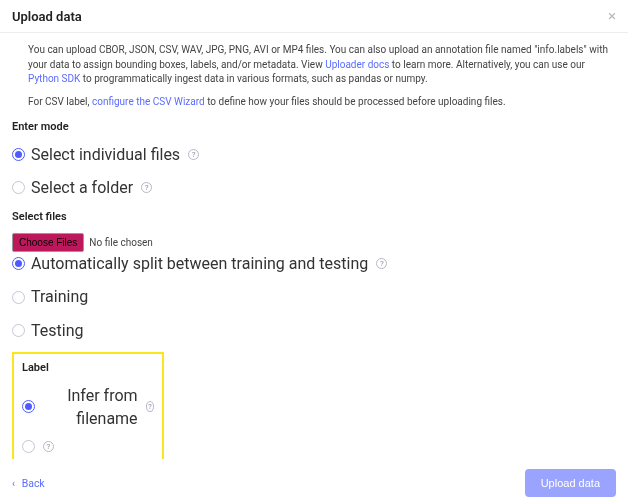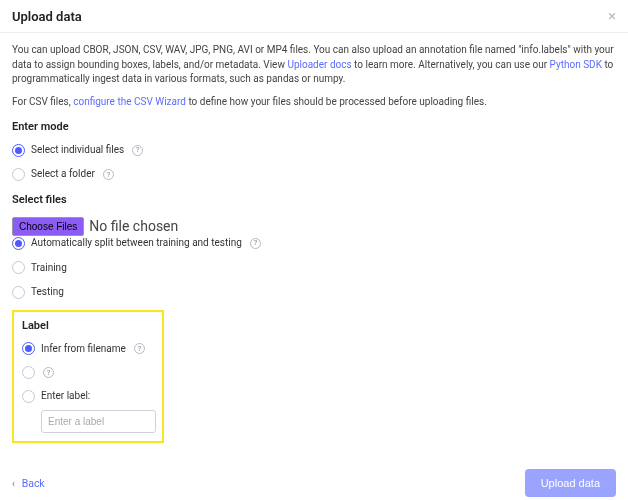--- a/index.html
+++ b/index.html
@@ -35,21 +35,21 @@
     line-height: 1;
   }
   .body {
     flex: 1;
     padding: 10px 12px 6px 12px;
     overflow: hidden;
     font-size: 10px;
     color: #444;
     line-height: 1.45;
   }
-  .body p { margin: 0 0 8px 0; }
+  .body p { margin: 0 0 8px 16px; }
   a, .link { color: #5b6cff; text-decoration: none; cursor: pointer; }
   .section-h {
     font-size: 11px;
     font-weight: 600;
     color: #222;
     margin: 10px 0 8px 0;
   }
   .radio-row {
     display: flex;
     align-items: center;
@@ -69,21 +69,21 @@
     border-color: #4f5bff;
   }
   .radio.selected::after {
     content: "";
     position: absolute;
     left: 2px; top: 2px;
     width: 7px; height: 7px;
     background: #4f5bff;
     border-radius: 50%;
   }
-  .radio-label { color: #333; font-size: 10px; cursor: pointer; }
+  .radio-label { color: #333; font-size: 16px; cursor: pointer; text-align: right; }
   .help-q {
     display: inline-flex;
     align-items: center;
     justify-content: center;
     width: 11px; height: 11px;
     border: 1px solid #b8b8c8;
     border-radius: 50%;
     font-size: 8px;
     color: #8a8aa0;
     margin-left: 2px;
@@ -93,25 +93,25 @@
   .file-row {
     display: flex;
     align-items: center;
     gap: 5px;
     margin-top: 4px;
   }
   .choose-btn {
     font-size: 10px;
     padding: 3px 6px;
     border: 1px solid #999;
-    background: #8b5cf6;
+    background: #be185d;
     cursor: pointer;
     border-radius: 2px;
   }
-  .file-status { font-size: 14px; color: #444; }
+  .file-status { font-size: 10px; color: #444; }
   .highlight-box {
     border: 2.5px solid #f8e71c;
     padding: 6px 8px 8px 8px;
     margin-top: 4px;
     width: 152px;
   }
   .label-input {
     margin-top: 4px;
     margin-left: 19px;
     width: 115px;
@@ -154,21 +154,21 @@
 
 <div class="body">
   <p>
     <span>You can upload CBOR, JSON, CSV, WAV, JPG, PNG, AVI or MP4 files. You can also upload an annotation file named "info.labels" with your data to assign bounding boxes, labels, and/or metadata. View </span>
     <a class="link">Uploader docs</a>
     <span> to learn more. Alternatively, you can use our </span>
     <a class="link">Python SDK</a>
     <span> to programmatically ingest data in various formats, such as pandas or numpy.</span>
   </p>
   <p>
-    <span>For CSV files, </span>
+    <span>For CSV label, </span>
     <a class="link">configure the CSV Wizard</a>
     <span> to define how your files should be processed before uploading files.</span>
   </p>
 
   <div class="section-h">Enter mode</div>
   <div class="radio-row">
     <span class="radio selected"></span>
     <span class="radio-label">Select individual files</span>
     <span class="help-q">?</span>
   </div>

